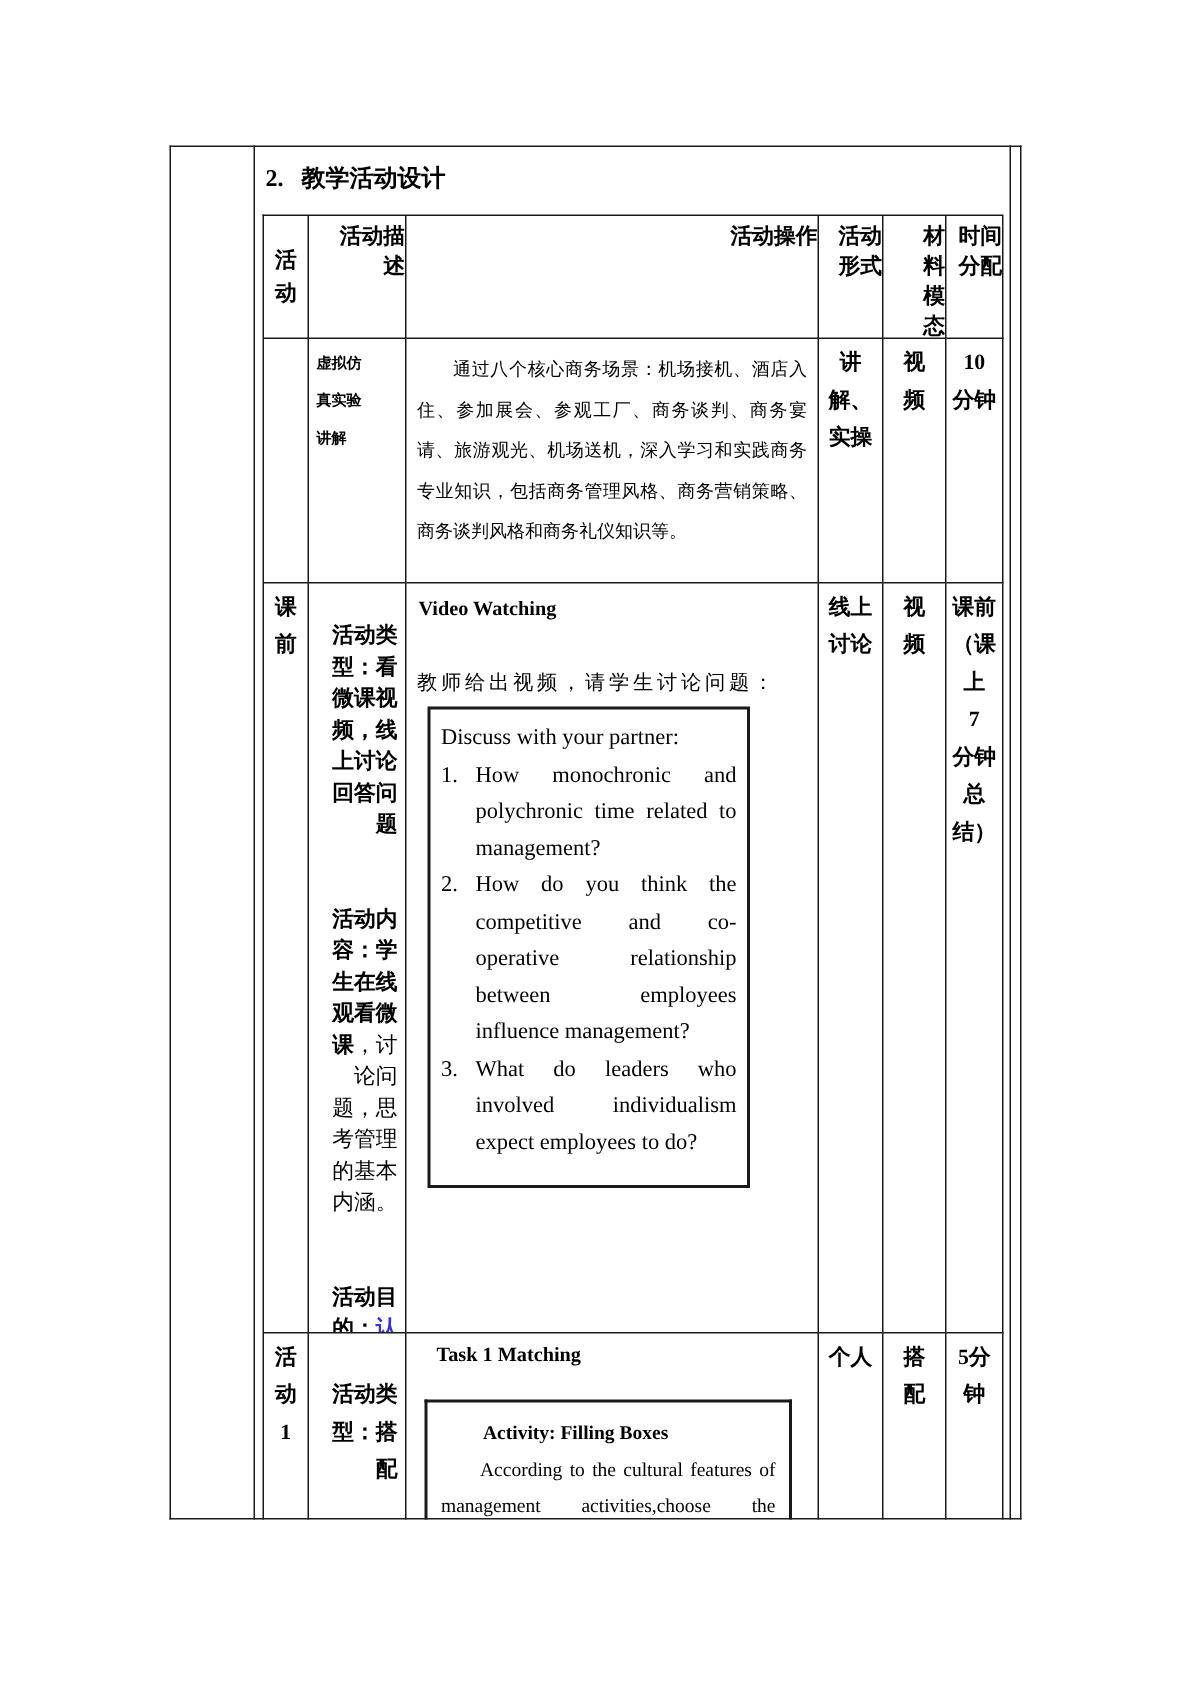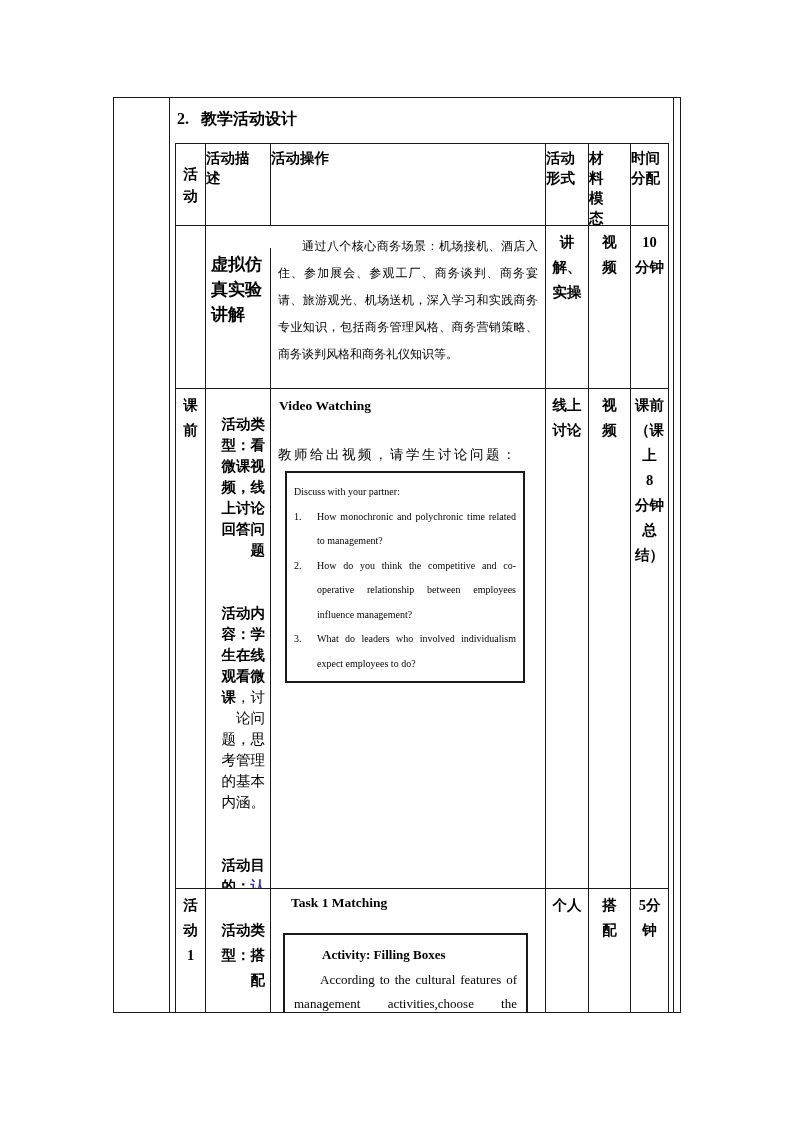--- a/index.html
+++ b/index.html
@@ -13,38 +13,38 @@
   .itable{position:absolute;left:175px;top:143px;width:493px;
           display:grid;grid-template-columns:30px 65px 275px 43px 42px 38px;
           grid-template-rows:82px 163px 500px 124px;
           border-top:1px solid #1a1a1a;border-left:1px solid #1a1a1a;box-sizing:content-box;}
   .c{border-right:1px solid #1a1a1a;border-bottom:1px solid #1a1a1a;
      overflow:hidden;box-sizing:border-box;position:relative;}
   .nb{border-bottom:none;}
   .pre{white-space:pre-line;}
   .bold{font-weight:bold;}
   
-  .hc{font-weight:bold;font-size:14.5px;line-height:20px;text-align:left;padding-top:4px;}
+  .hc{font-weight:bold;font-size:14.5px;line-height:20px;text-align:right;padding-top:4px;}
   .hc-mid{display:flex;align-items:center;justify-content:center;
           font-weight:bold;font-size:14.5px;line-height:22px;text-align:center;}
   
-  .cjk{font-size:17px;line-height:25px;padding:4px 5px;margin-top:22px;}
+  .cjk{font-size:10px;line-height:25px;padding:4px 5px;}
   .cjk-c{font-size:14.5px;line-height:25px;padding:4px 2px;text-align:center;font-weight:bold;}
   .desc2{font-size:14.5px;line-height:21px;padding:4px 5px;}
   .desc2 p,.desc3 p{margin:0;text-align:right;}
   .gap21{margin-top:21px !important;}
   .desc3{font-size:14.5px;line-height:25px;padding:4px 5px;}
   .blue{color:#3333cc;}
   
   .opcell{padding:4px 7px;}
   .op-para{font-size:12px;line-height:27px;text-align:justify;text-indent:2em;margin:3px 0 0 0;}
   .op-title{font-size:13.5px;font-weight:bold;margin:5px 0 0 1px;}
   .op-intro{font-size:13.5px;letter-spacing:2.5px;margin:32px 0 0 0;}
-  .qbox{border:2px solid #1a1a1a;width:240px;margin:7px 0 0 7px;padding:7px 7px 5px 7px;
-        font-size:10px;line-height:24.5px;box-sizing:border-box;}
+  .qbox{border:2px solid #1a1a1a;width:215px;margin:7px 0 0 7px;padding:7px 7px 16px 7px;
+        font-size:15px;line-height:24.5px;box-sizing:border-box;}
   .qbox-head{margin:0;}
   .qitem{position:relative;padding-left:23px;text-align:justify;margin:0;}
   .qnum{position:absolute;left:0;top:0;}
   .abox{border:2px solid #1a1a1a;border-bottom:none;width:245px;height:82px;margin:22px 0 0 5px;
         padding:8px 9px 0 9px;font-size:13px;line-height:24.5px;box-sizing:border-box;overflow:hidden;}
   .abox-head{font-weight:bold;margin:0;text-indent:28px;}
   .abox-para{margin:0;text-align:justify;text-align-last:justify;text-indent:2em;}
 </style>
 </head>
 <body>
@@ -127,21 +127,21 @@
         <p class="qitem"><span class="qnum">3.</span><span>What do leaders who involved individualism expect employees to do?</span></p>
       </div>
     </div>
     <div class="c cjk-c pre">线上
 讨论</div>
     <div class="c cjk-c pre">视
 频</div>
     <div class="c cjk-c pre">课前
 （课
 上
-8
+7
 分钟
 总
 结）</div>
 
     <div class="c cjk-c pre nb">活
 动
 1</div>
     <div class="c desc3 pre nb">
       <p class="bold">活动类
 型：搭

